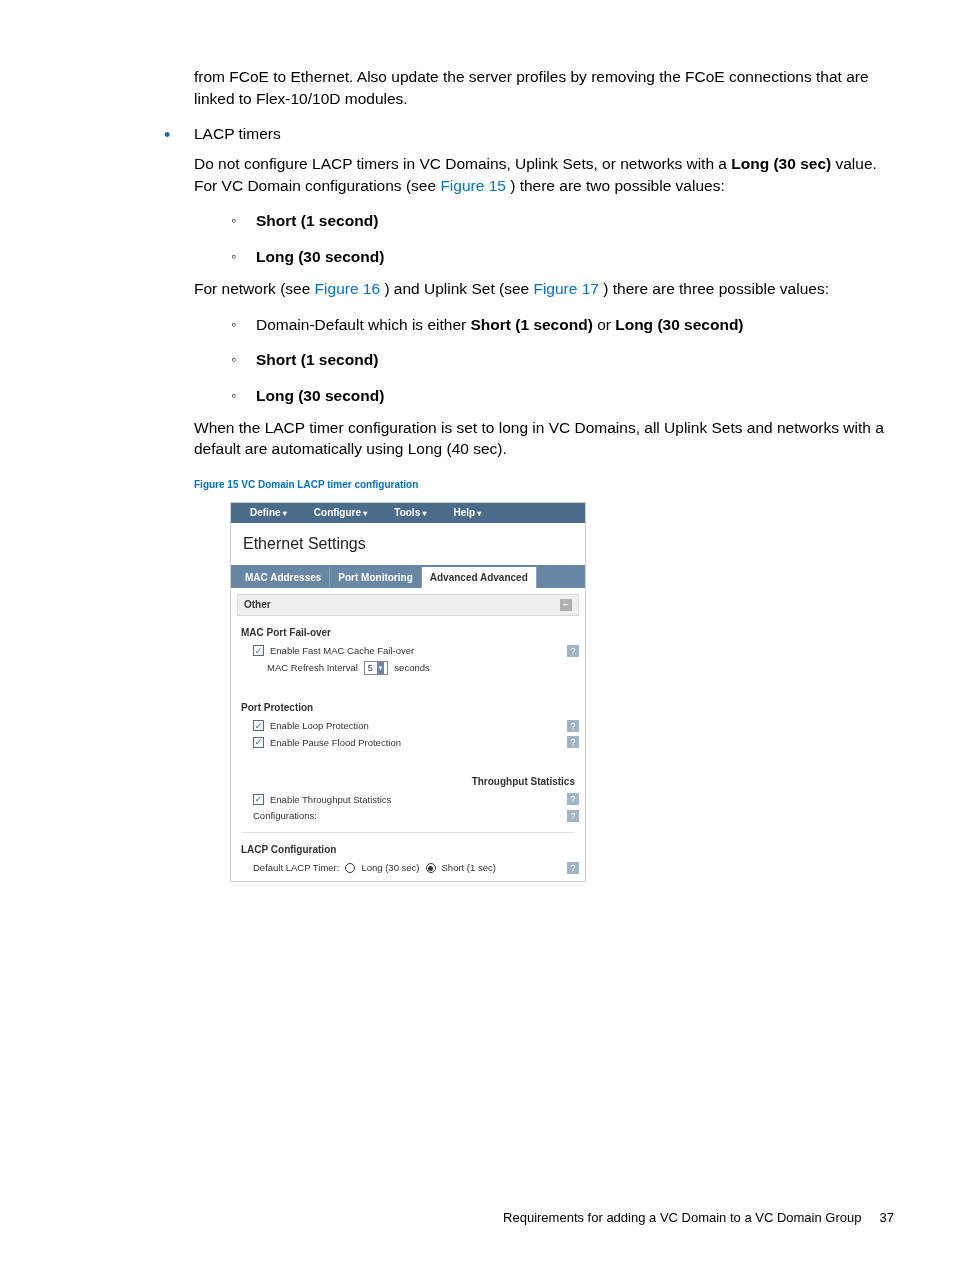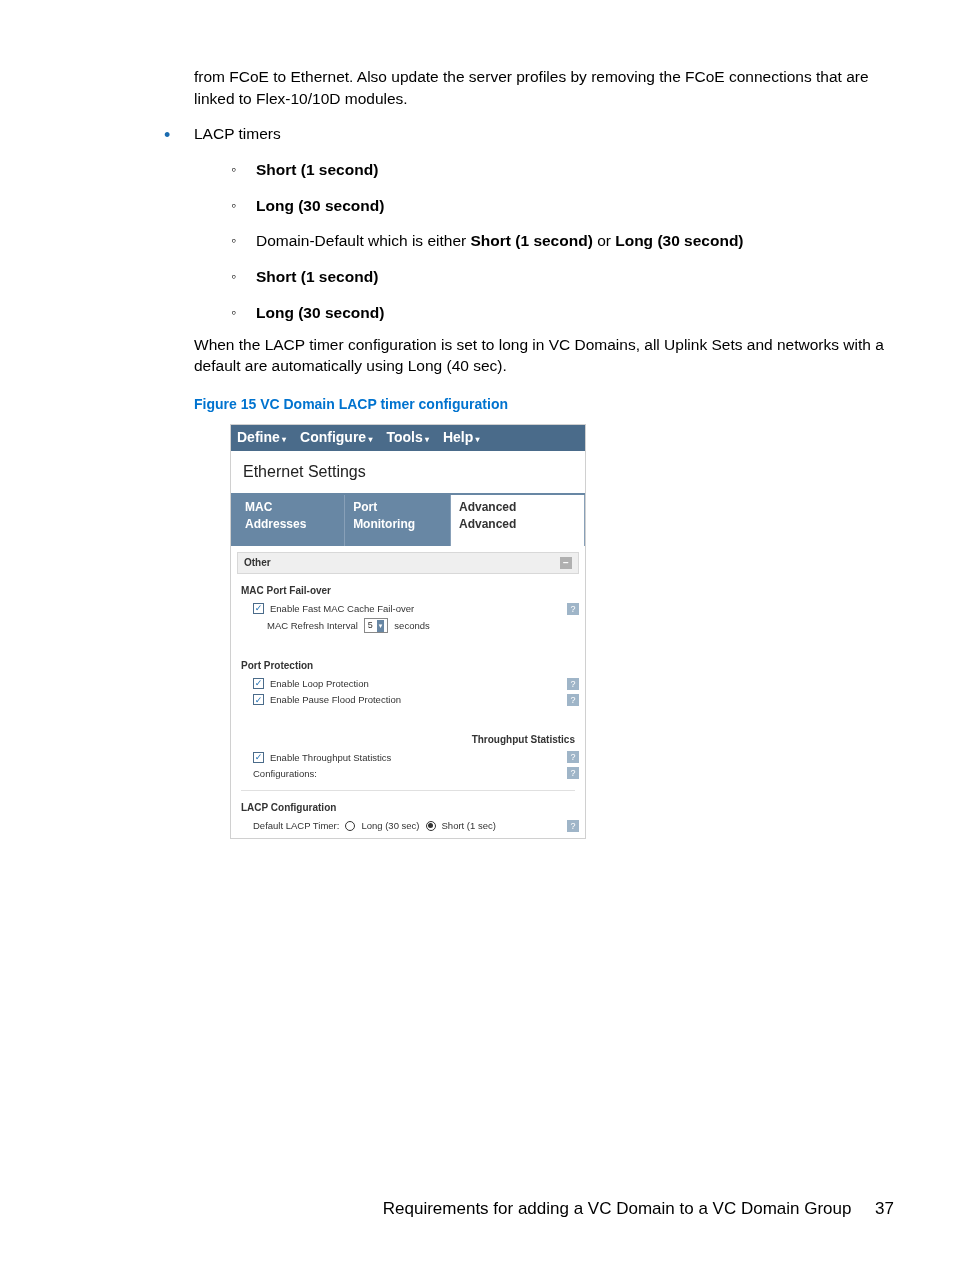--- a/index.html
+++ b/index.html
@@ -38,62 +38,62 @@
       left: -25px;
       font-size: 14px;
       top: 1px;
     }
     p { margin: 6px 0; }
     .bold { font-weight: bold; }
     .link { color: #0073cf; }
     .fig-caption {
       color: #0073cf;
       font-weight: bold;
-      font-size: 14px;
+      font-size: 10px;
       margin-top: 18px;
       margin-bottom: 10px;
     }
     
     .figure {
       margin-left: 190px;
       width: 356px;
       border: 1px solid #d0d0d0;
       background: #fff;
       font-size: 10px;
       color: #333;
     }
     .menubar {
       background: #4a6b8a;
       color: #fff;
       padding: 3px 6px;
       display: flex;
       gap: 14px;
     }
-    .menubar span { font-size: 14px; font-weight: bold; }
+    .menubar span { font-size: 10px; font-weight: bold; margin-left: 13px; }
     .menubar .caret::after { content: " ▾"; font-size: 8px; }
     .panel-title {
       font-size: 16px;
       font-weight: normal;
       color: #222;
       padding: 10px 12px 10px 12px;
     }
     .tabs {
       display: flex;
       background: #6887a4;
       padding-left: 6px;
       padding-top: 2px;
       gap: 0;
       align-items: flex-end;
     }
     .tab {
       background: #6887a4;
       color: #fff;
-      font-size: 12px;
+      font-size: 10px;
       font-weight: bold;
-      padding: 4px 8px 13px 8px;
+      padding: 4px 8px 3px 8px;
       border-right: 1px solid #88a0b8;
     }
     .tab.active {
       background: #fff;
       color: #333;
     }
     .section-bar {
       background: #efefef;
       border: 1px solid #d8d8d8;
       margin: 6px 6px 0 6px;
@@ -171,39 +171,53 @@
       justify-content: center;
     }
     .radio.sel-r::after {
       content: "";
       width: 5px; height: 5px;
       background: #333;
       border-radius: 50%;
     }
     .footer {
       position: absolute;
-      bottom: 50px;
+      bottom: 44px;
       right: 60px;
-      font-size: 17px;
+      font-size: 13px;
     }
     .hr { border-top: 1px solid #e0e0e0; margin: 10px 0 0 0; }
   </style>
 </head>
 <body>
 
 <div class="page">
 
   <p class="indent-1">from FCoE to Ethernet. Also update the server profiles by removing the FCoE connections that are linked to Flex-10/10D modules.</p>
 
   <p class="indent-1 bullet-dot" style="margin-top:14px;">LACP timers</p>
 
+  <p class="indent-1" style="margin-top:8px;">
+    <span>Do not configure LACP timers in VC Domains, Uplink Sets, or networks with a </span>
+    <span class="bold">Long (30 sec)</span>
+    <span> value. For VC Domain configurations (see </span>
+    <span class="link">Figure 15</span>
+    <span>) there are two possible values:</span>
+  </p>
 
   <p class="indent-sub bullet-circ bold">Short (1 second)</p>
   <p class="indent-sub bullet-circ bold">Long (30 second)</p>
 
+  <p class="indent-1" style="margin-top:10px;">
+    <span>For network (see </span>
+    <span class="link">Figure 16</span>
+    <span>) and Uplink Set (see </span>
+    <span class="link">Figure 17</span>
+    <span>) there are three possible values:</span>
+  </p>
 
   <p class="indent-sub bullet-circ">
     <span>Domain-Default which is either </span>
     <span class="bold">Short (1 second)</span>
     <span>  or </span>
     <span class="bold">Long (30 second)</span>
   </p>
   <p class="indent-sub bullet-circ bold">Short (1 second)</p>
   <p class="indent-sub bullet-circ bold">Long (30 second)</p>
 

